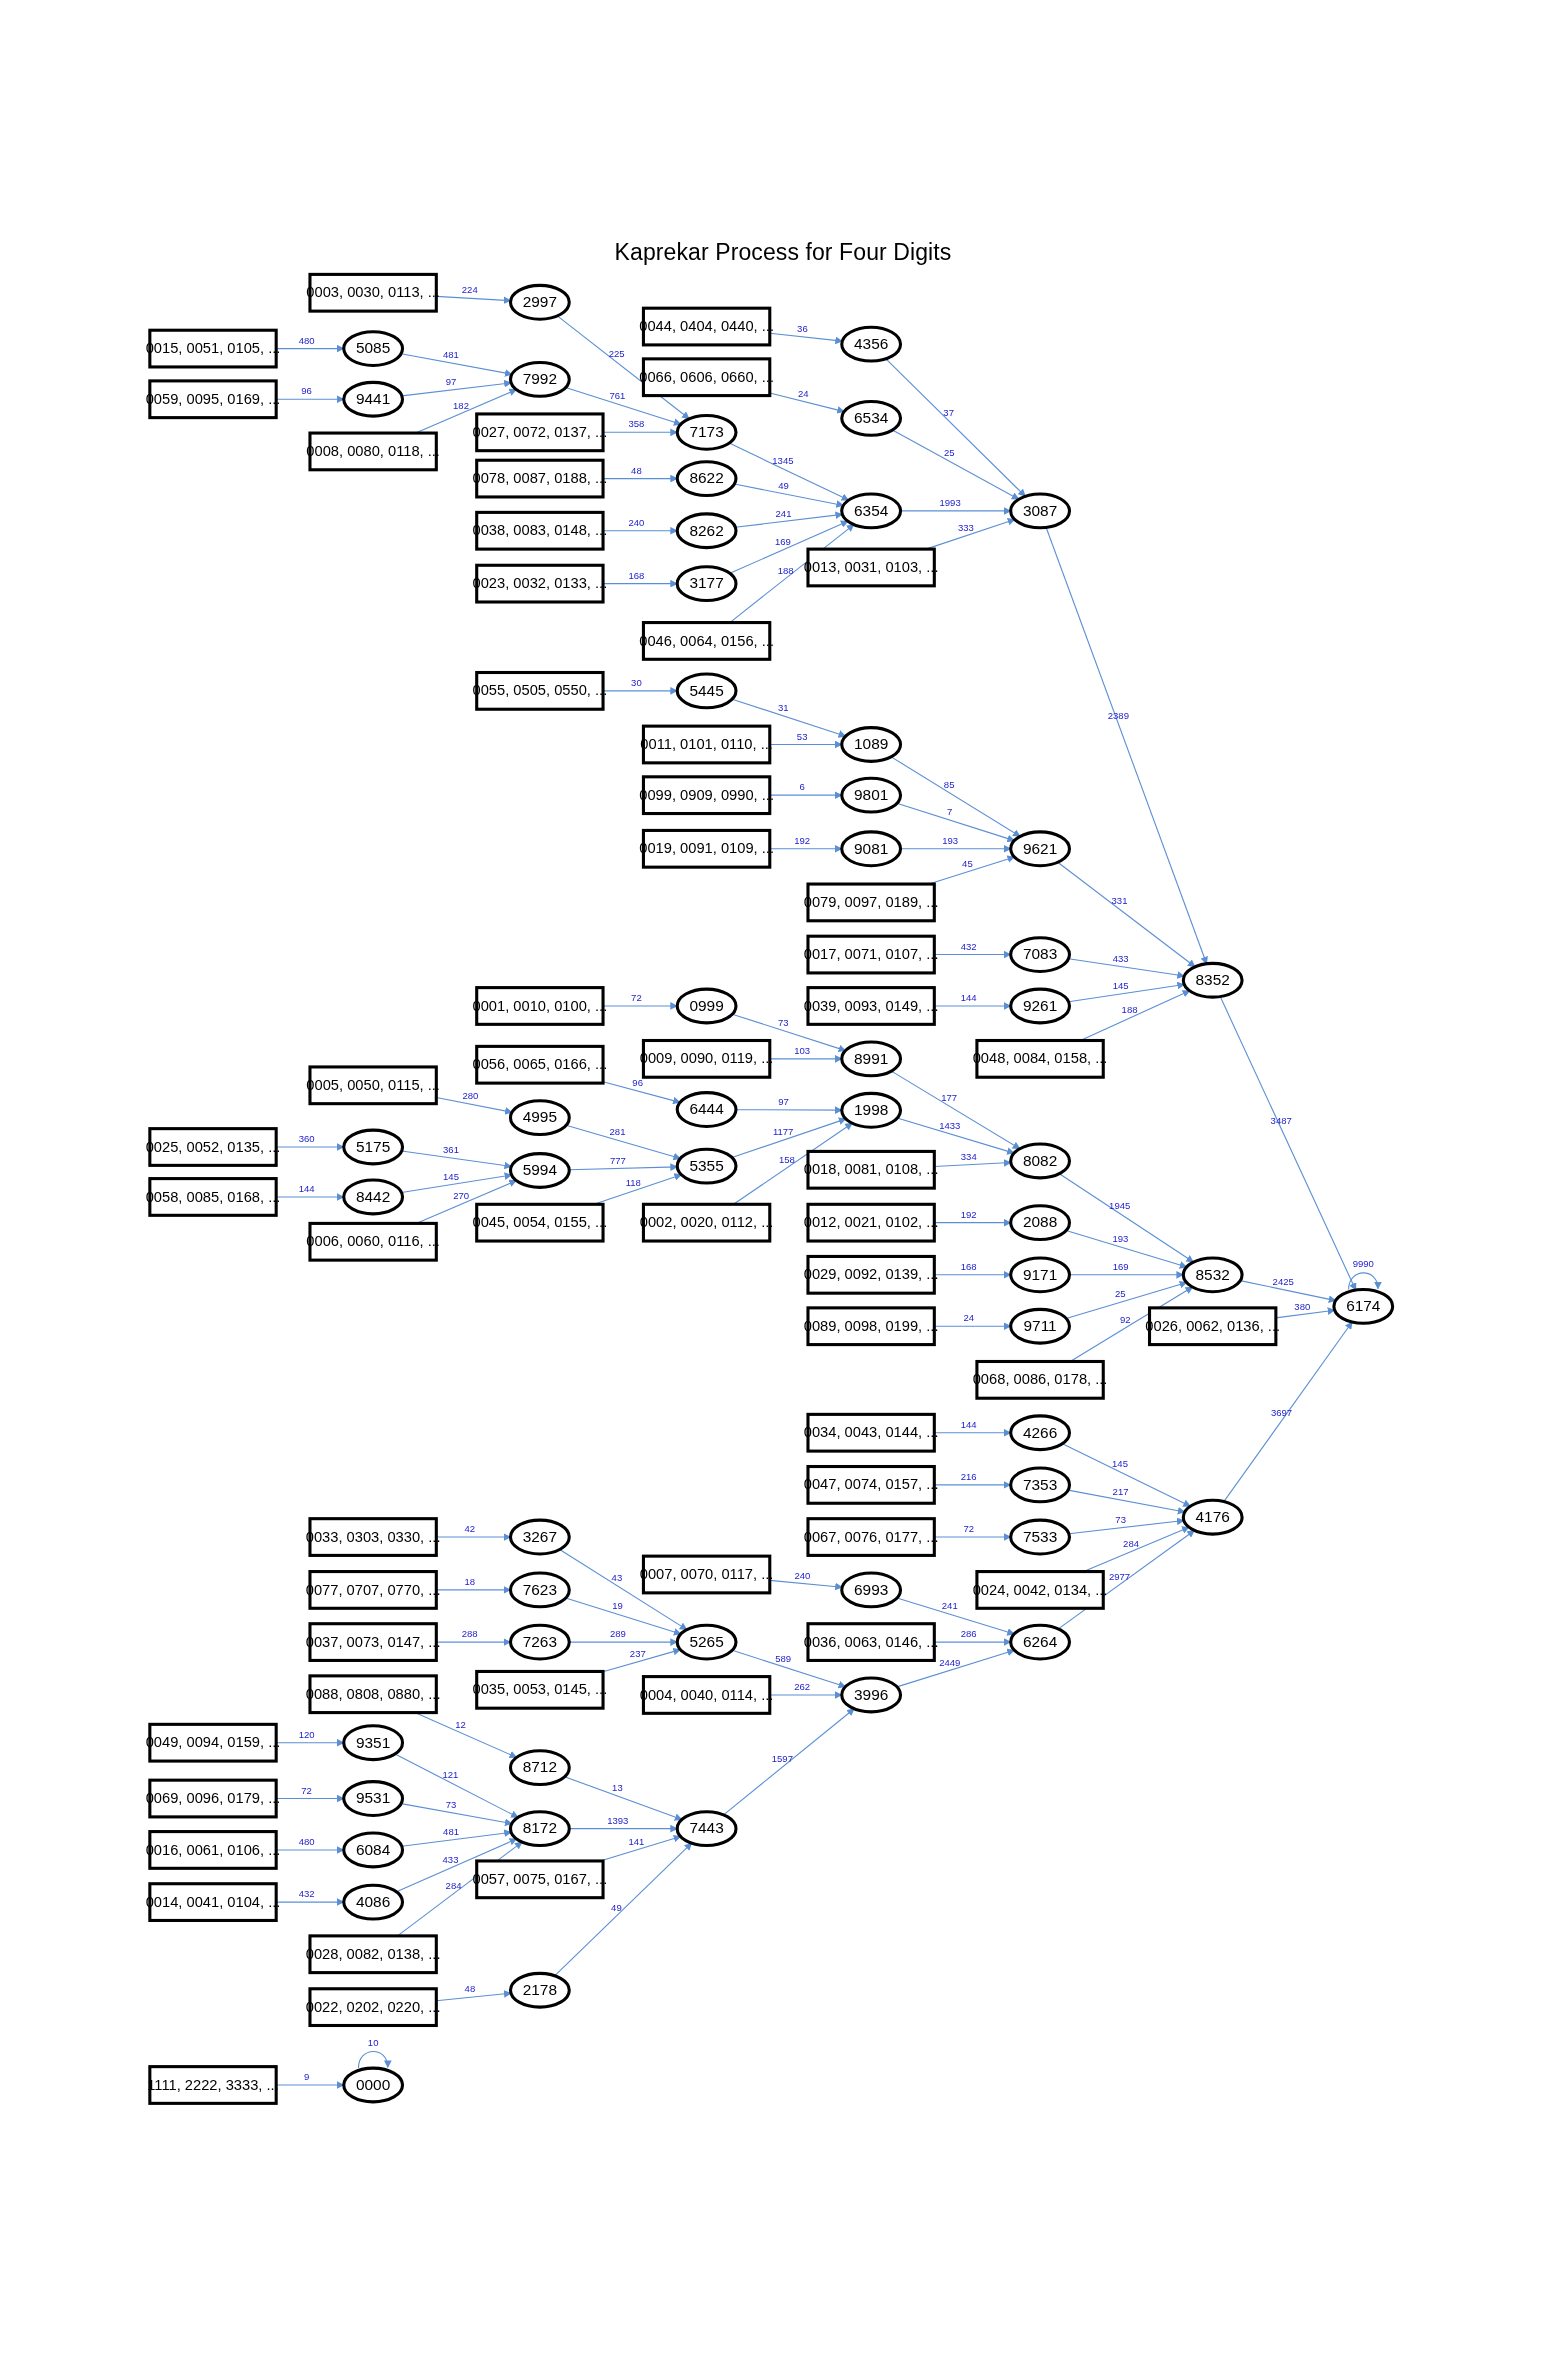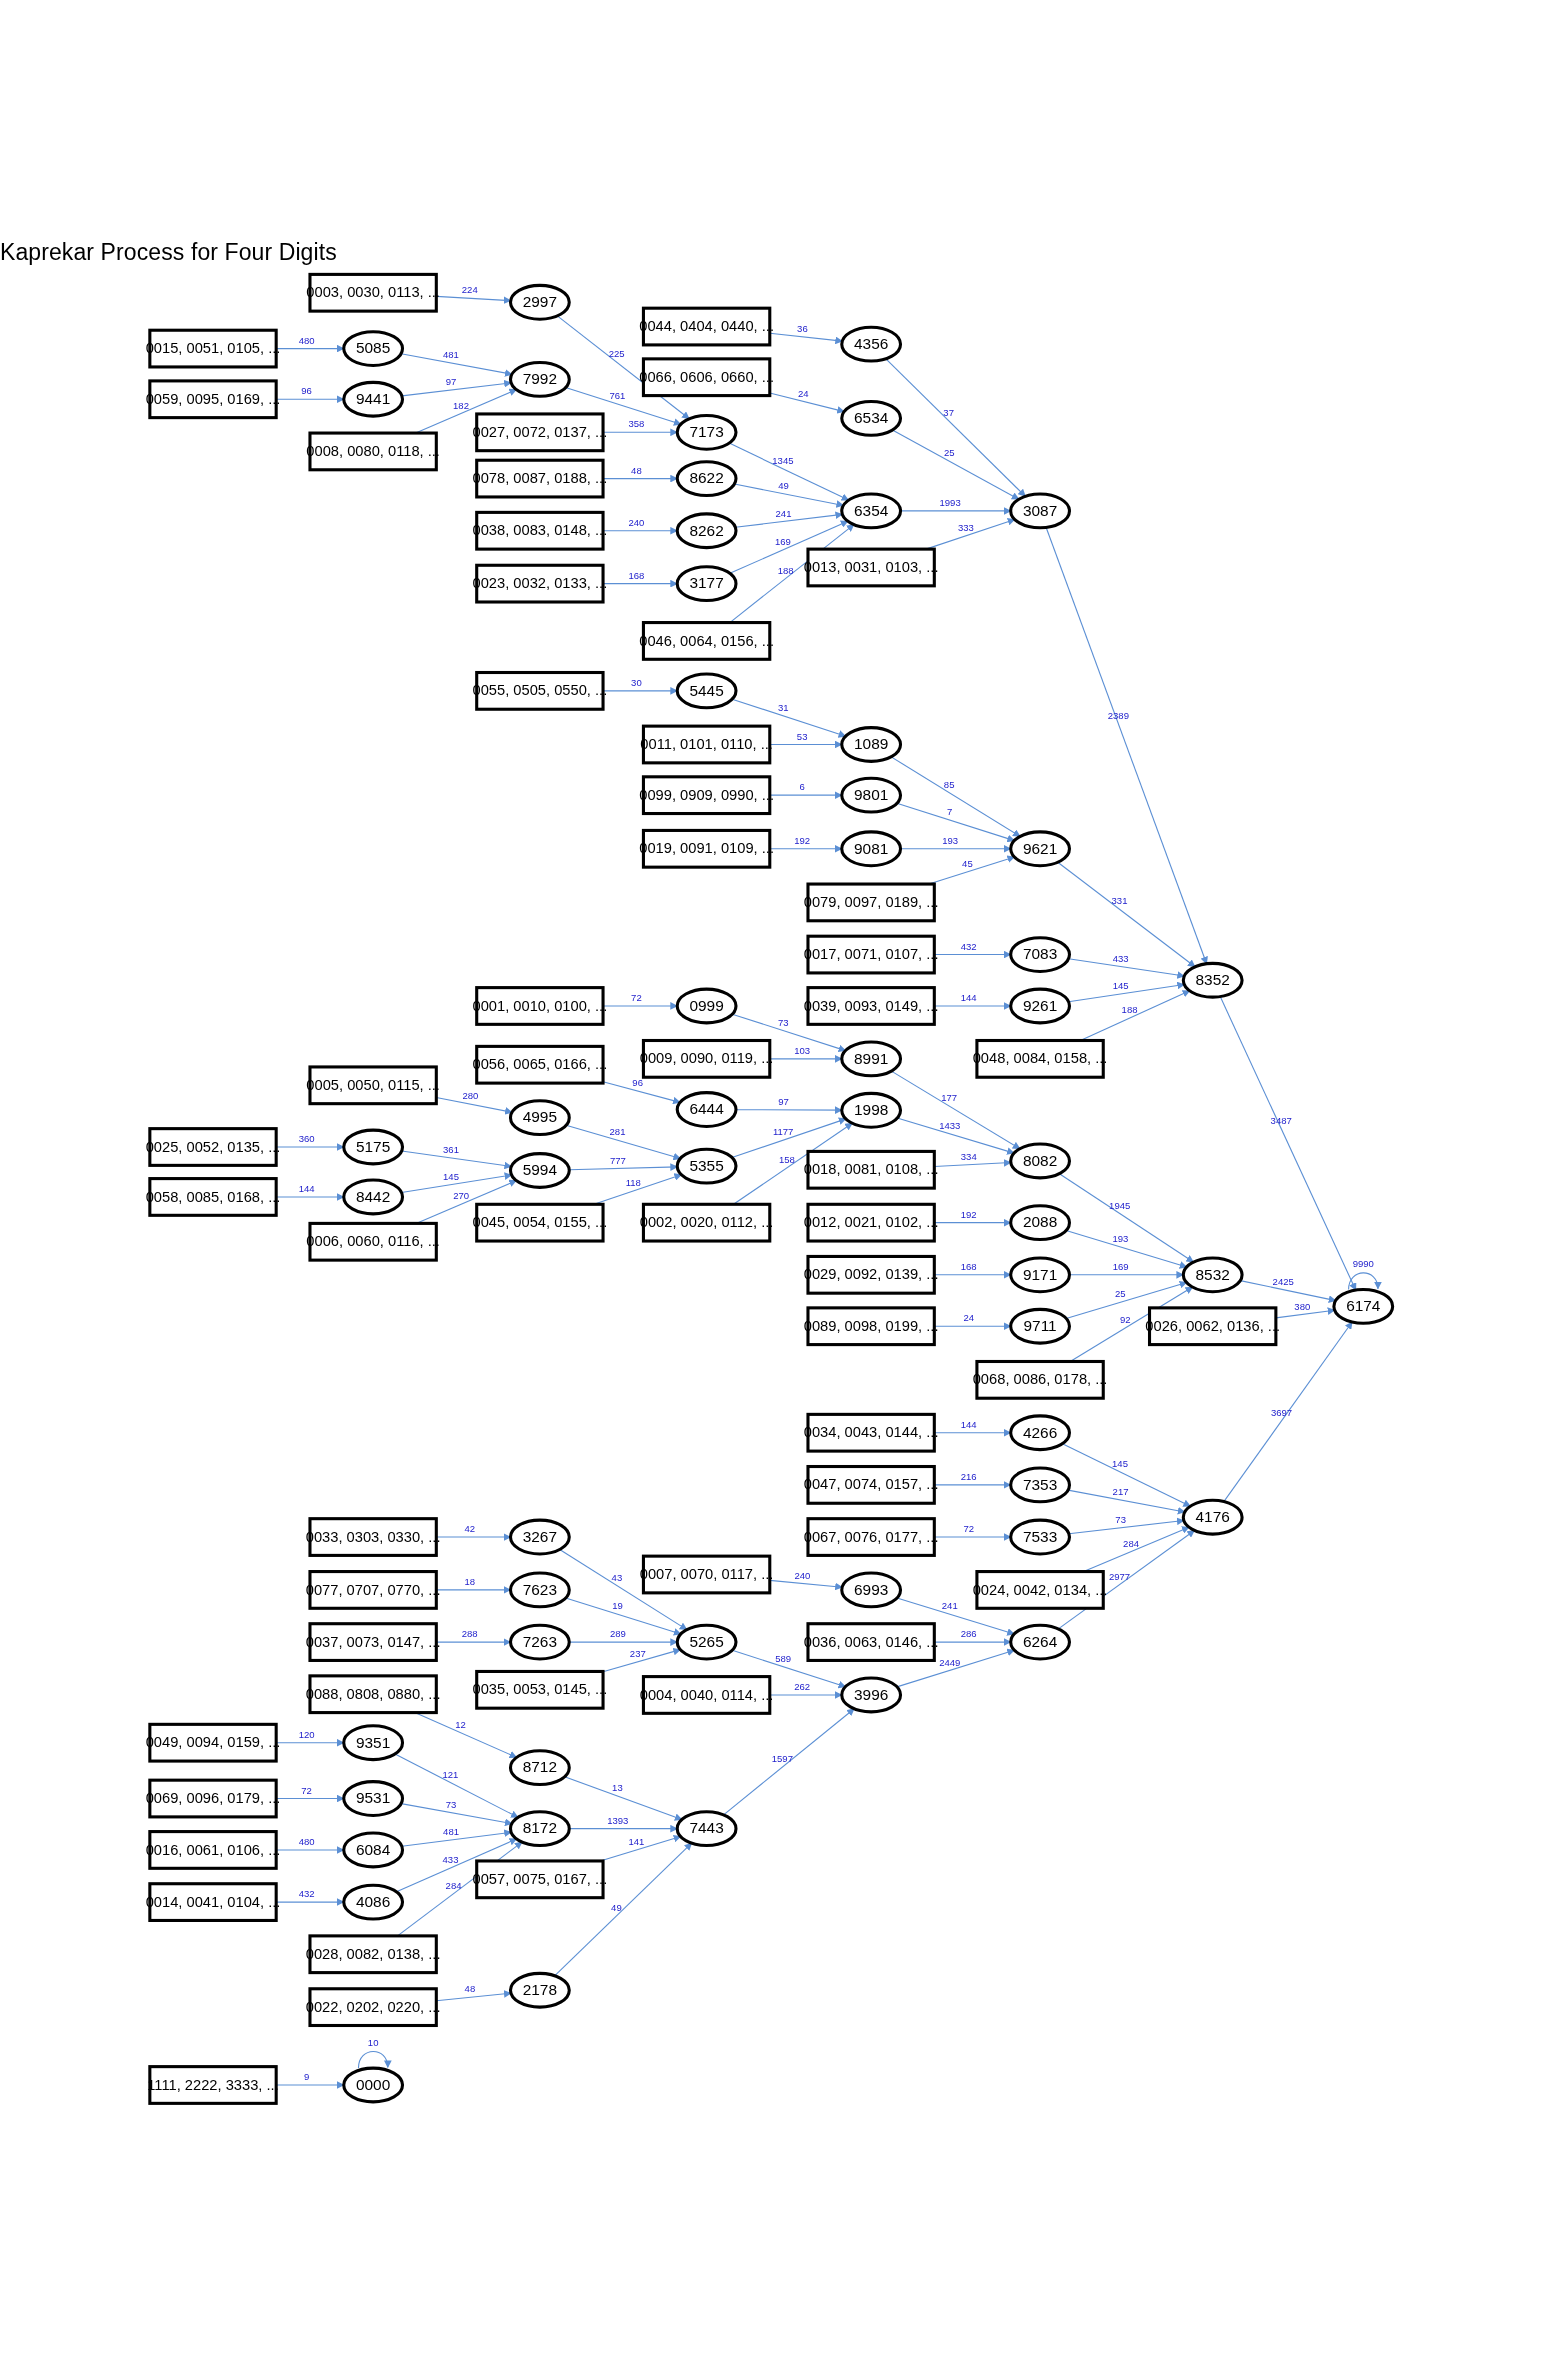--- a/index.html
+++ b/index.html
@@ -19,21 +19,21 @@
   #graph-svg {
     position: absolute;
     left: 0; top: 0;
     width: 1566px;
     height: 2366px;
   }
   .diagram-title {
     position: absolute;
     left: 0; top: 239px;
     width: 1566px;
-    text-align: left;
+    text-align: center;
     font-size: 23px;
     color: #000000;
     font-family: "Liberation Sans", sans-serif;
     letter-spacing: 0.1px;
   }
   
   .node-ellipse {
     fill: #ffffff;
     stroke: #000000;
     stroke-width: 4.2;

